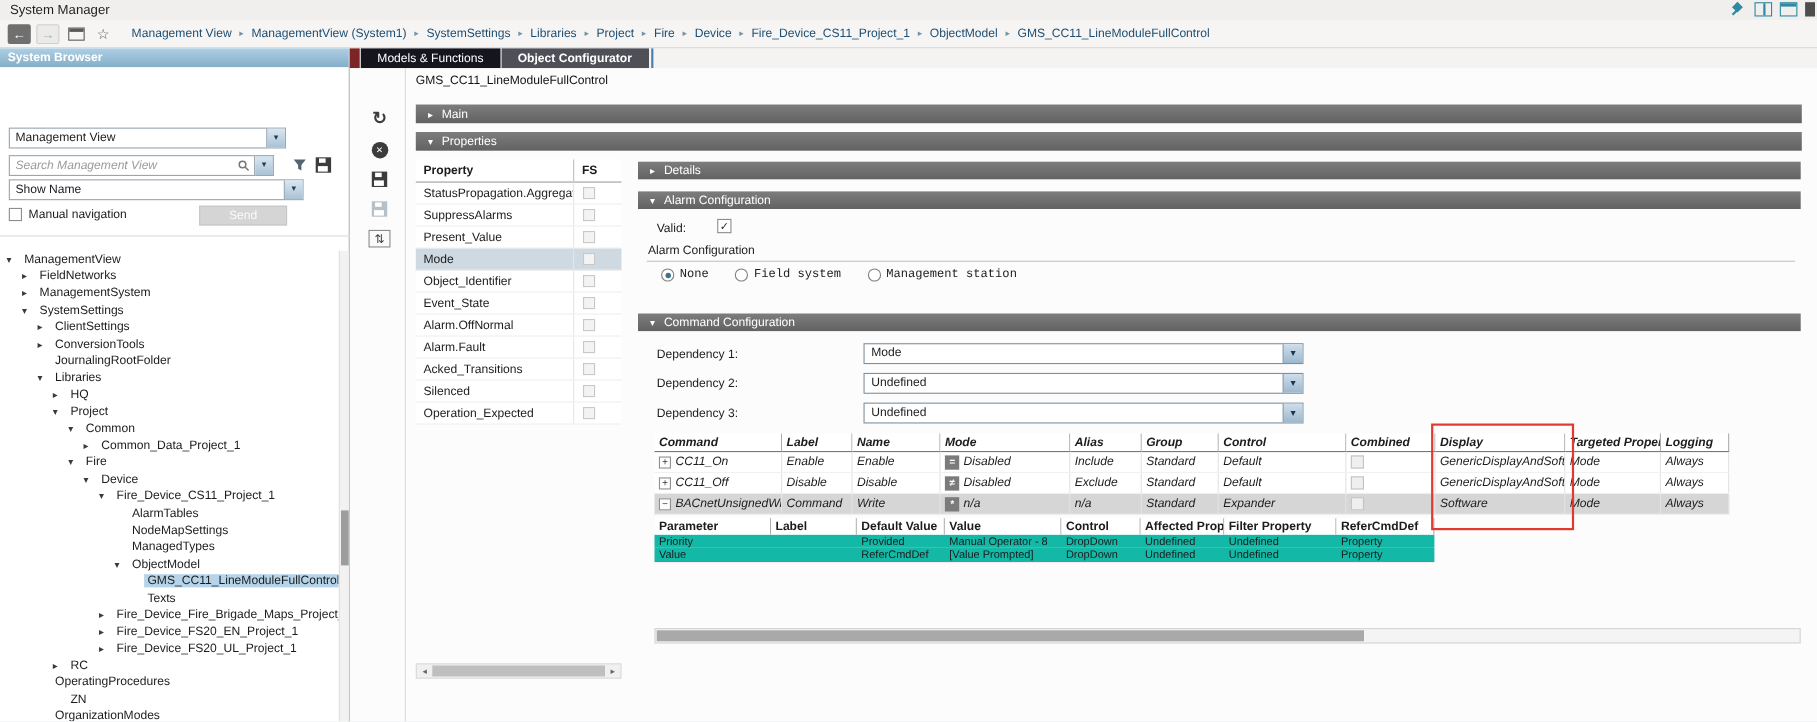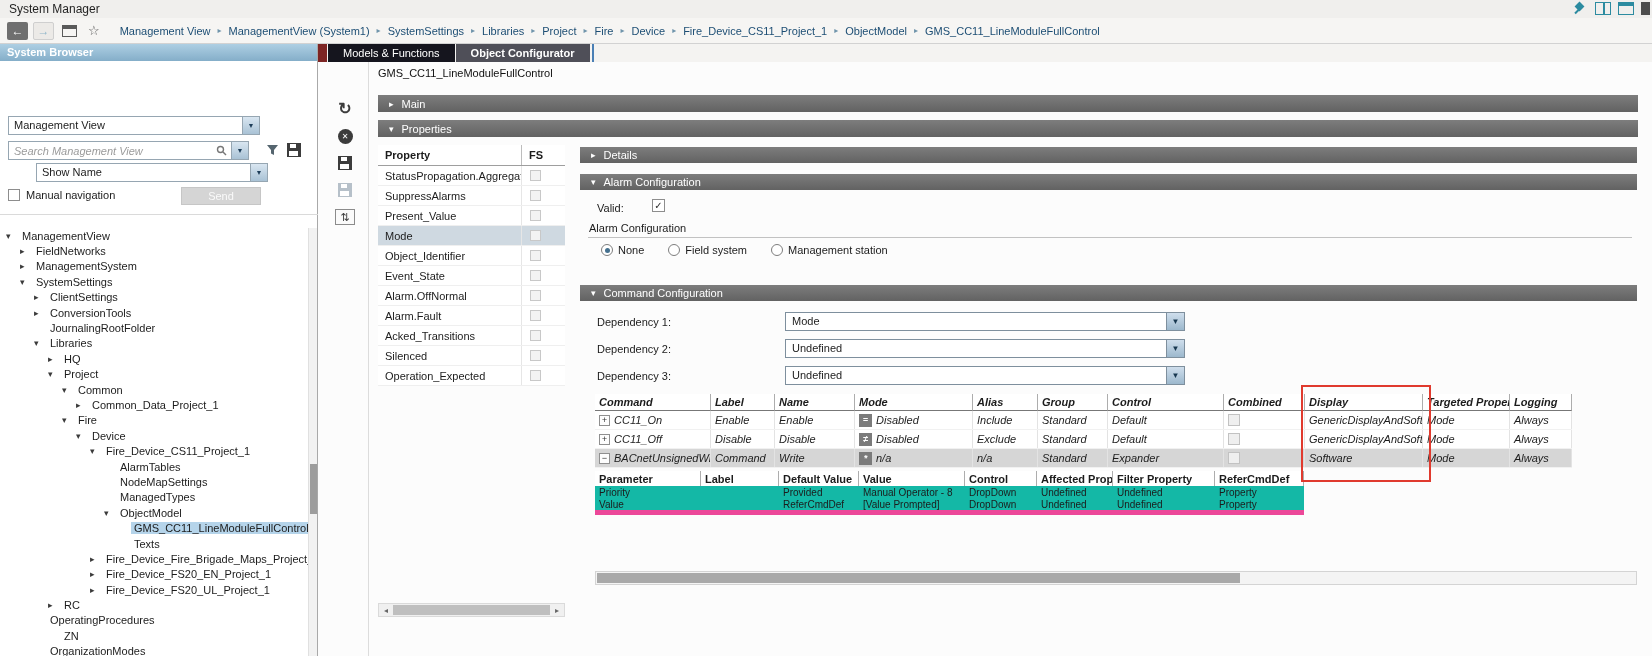--- a/index.html
+++ b/index.html
@@ -114,21 +114,21 @@
     border:1px solid #dadada;display:flex;align-items:stretch;}
   .prop-scroll .sbtn{width:14px;display:flex;align-items:center;justify-content:center;font-size:8px;color:#666;}
   .prop-scroll .thumb{flex:1;background:#bfbfbf;margin:1px 0;}
 
   
   .lbl{position:absolute;white-space:nowrap;}
   .checkbox{width:13px;height:13px;border:1px solid #8d8d8d;background:#fff;display:flex;
     align-items:center;justify-content:center;font-size:10px;color:#2c2c2c;}
   .groupline{position:absolute;height:1px;background:#c2c2c2;}
   .radio-row{position:absolute;left:601px;top:244px;display:flex;gap:24px;align-items:center;}
-  .radio-item{display:flex;align-items:center;gap:5px;}
+  .radio-item{display:flex;align-items:center;gap:5px;font-family:Liberation Mono, monospace;}
   .radio{width:12px;height:12px;border:1px solid #7e7e7e;border-radius:50%;background:#fff;position:relative;}
   .radio.on::after{content:'';position:absolute;inset:2.5px;background:#44708e;border-radius:50%;}
 
   .dep-select{position:absolute;left:785px;width:400px;height:19px;border:1px solid #7e8f9d;
     background:#fff;display:flex;}
   .dep-select .val{flex:1;padding:2px 6px;white-space:nowrap;overflow:hidden;}
   .dep-select .btn{width:18px;background:linear-gradient(#cfdeec,#9cb8cd);border-left:1px solid #7e8f9d;
     display:flex;align-items:center;justify-content:center;color:#17374f;font-size:8px;}
 
   
@@ -140,21 +140,21 @@
   .phead .th{height:15px;}
   .td{padding:0 4px;display:flex;align-items:center;gap:4px;white-space:nowrap;overflow:hidden;
     border-right:1px solid #e3e3e3;}
   .crow{height:19px;background:#fff;border-bottom:1px solid #f1f1f1;}
   .crow.sel{background:var(--selected-row-gray);}
   .expbox{width:11px;height:11px;border:1px solid #8f8f8f;background:#fdfdfd;font-size:9px;
     display:inline-flex;align-items:center;justify-content:center;color:#333;flex:none;line-height:1;}
   .modeicon{width:13px;height:13px;background:#7b7b7b;color:#fff;font-size:9px;font-weight:bold;
     display:inline-flex;align-items:center;justify-content:center;flex:none;}
   .cbox{width:12px;height:12px;border:1px solid #c2c2c2;background:#efefef;flex:none;}
-  #param-table{border-bottom:5px solid #ec4899;}
+  #param-table{border-bottom:1px solid #ec4899;}
   .prow{height:12px;background:#14b8a6;font-size:10px;}
   .ptd{padding:0 4px;white-space:nowrap;overflow:hidden;display:flex;align-items:center;}
 
   .hscroll{position:absolute;left:595px;top:571px;width:1042px;height:14px;background:#f4f4f4;
     border:1px solid #d4d4d4;}
   .hscroll .thumb{position:absolute;left:1px;top:1px;width:643px;height:10px;background:#a9a9a9;}
 
   .annotation{position:absolute;left:1301px;top:385px;width:130px;height:97px;
     border:2px solid var(--annotation-red);z-index:50;pointer-events:none;}
 </style>
@@ -217,21 +217,21 @@
     </span>
     <span class="sdd">▼</span>
   </div>
   <span class="funnel">
     <svg width="13" height="12">
         <path d="M1 1h11L8 6v5L5 9.5V6z" fill="#55656f"></path>
       </svg>
   </span>
   <span class="sb-save"><span class="floppy"></span></span>
 
-  <div class="combo" style="left:8px;top:119px;width:232px;margin-left:28px;">
+  <div class="combo" style="left:8px;top:119px;width:268px;">
     <span class="val">Show Name</span>
     <span class="btn">▼</span>
   </div>
 
   <div class="manualrow">
     <span class="chk"></span>
     <span>Manual navigation</span>
   </div>
   <div class="sendbtn">Send</div>
   <div class="sb-sep"></div>

